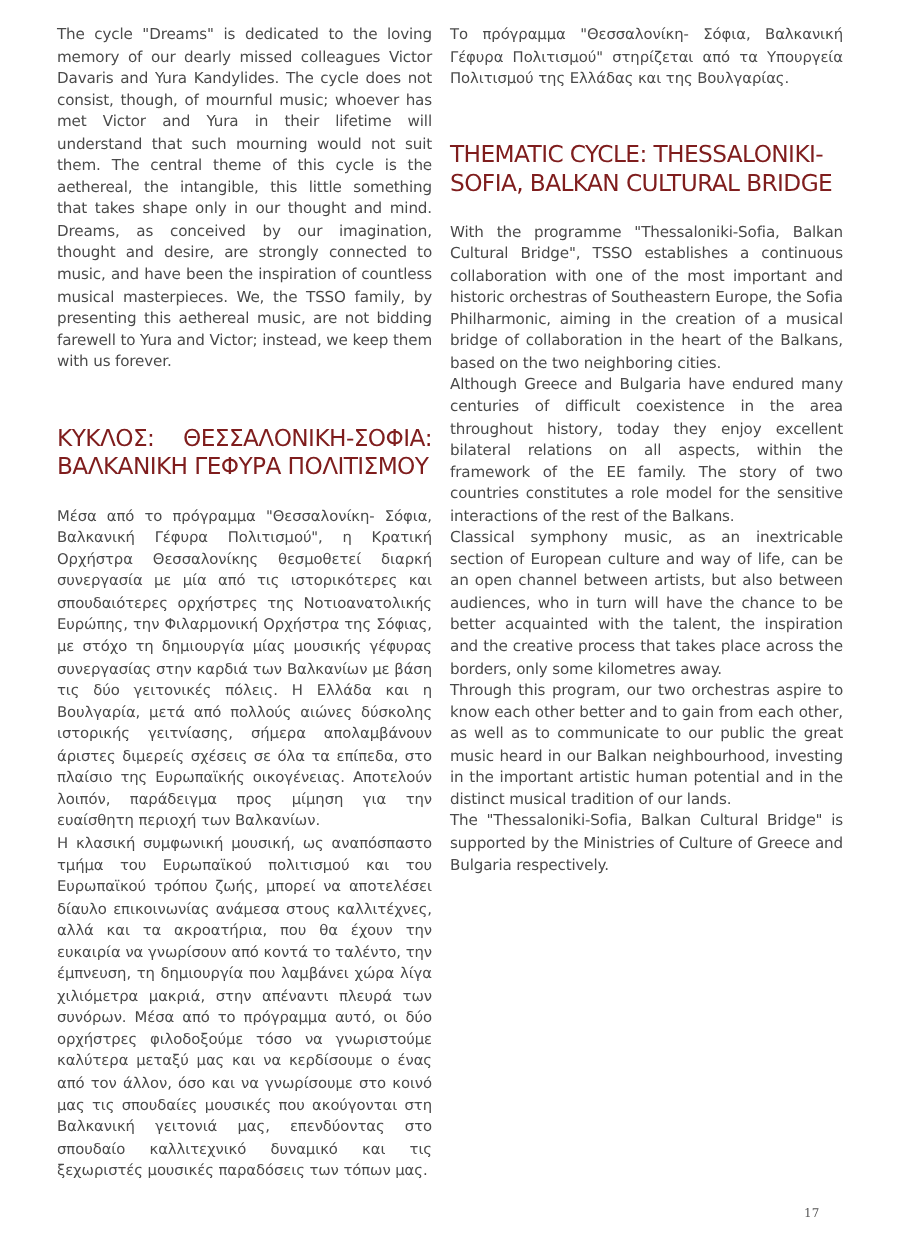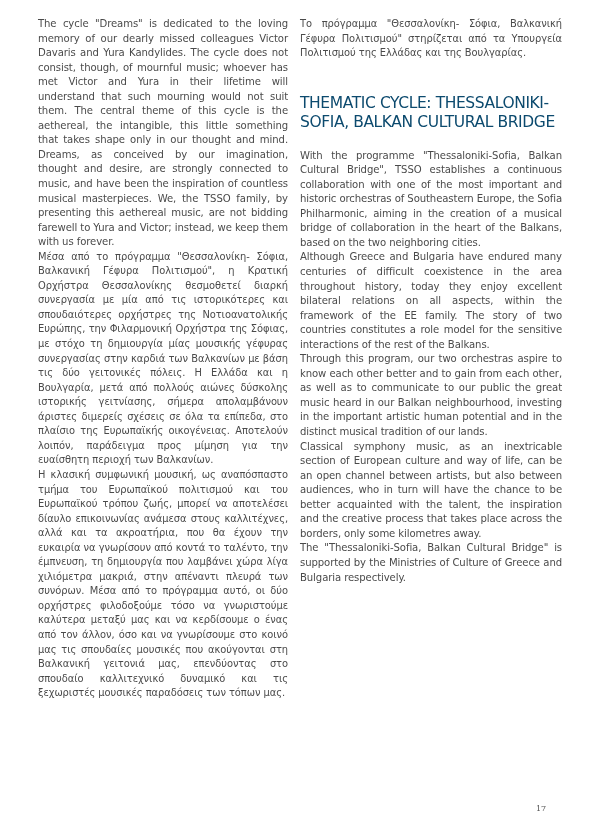--- a/index.html
+++ b/index.html
@@ -11,21 +11,21 @@
     font-size: 10.1px;
     line-height: 14.55px;
     text-align: justify;
     letter-spacing: -0.1px;
   }
   .col-left { left: 38px; top: 17px; width: 250px; }
   .col-right { left: 300px; top: 17px; width: 262px; }
   .col p { margin: 0; }
   .heading {
     font-family: "DejaVu Sans", sans-serif;
-    color: #0c4a6e;
+    color: #7f1d1d;
     font-size: 15.5px;
     line-height: 19px;
     font-weight: normal;
     margin: 0;
     letter-spacing: -0.4px;
   }
   .heading-gr { margin-top: 33px; margin-bottom: 17px; text-align: justify; }
   .heading-gr span { display: block; }
   .heading-gr .h-line1 { text-align-last: justify; }
   .heading-en { margin-top: 33px; margin-bottom: 17px; }
@@ -38,30 +38,34 @@
     font-family: "DejaVu Serif", serif;
     font-size: 8px;
     color: #555;
   }
 </style>
 </head>
 <body>
 
 <div class="col col-left">
   <p>The cycle "Dreams" is dedicated to the loving memory of our dearly missed colleagues Victor Davaris and Yura Kandylides. The cycle does not consist, though, of mournful music; whoever has met Victor and Yura in their lifetime will understand that such mourning would not suit them. The central theme of this cycle is the aethereal, the intangible, this little something that takes shape only in our thought and mind. Dreams, as conceived by our imagination, thought and desire, are strongly connected to music, and have been the inspiration of countless musical masterpieces. We, the TSSO family, by presenting this aethereal music, are not bidding farewell to Yura and Victor; instead, we keep them with us forever.</p>
+  <h2 class="heading heading-gr">
+    <span class="h-line1">ΚΥΚΛΟΣ: ΘΕΣΣΑΛΟΝΙΚΗ-ΣΟΦΙΑ:</span>
+    <span>ΒΑΛΚΑΝΙΚΗ ΓΕΦΥΡΑ ΠΟΛΙΤΙΣΜΟΥ</span>
+  </h2>
   <p class="greek">Μέσα από το πρόγραμμα "Θεσσαλονίκη- Σόφια, Βαλκανική Γέφυρα Πολιτισμού", η Κρατική Ορχήστρα Θεσσαλονίκης θεσμοθετεί διαρκή συνεργασία με μία από τις ιστορικότερες και σπουδαιότερες ορχήστρες της Νοτιοανατολικής Ευρώπης, την Φιλαρμονική Ορχήστρα της Σόφιας, με στόχο τη δημιουργία μίας μουσικής γέφυρας συνεργασίας στην καρδιά των Βαλκανίων με βάση τις δύο γειτονικές πόλεις. Η Ελλάδα και η Βουλγαρία, μετά από πολλούς αιώνες δύσκολης ιστορικής γειτνίασης, σήμερα απολαμβάνουν άριστες διμερείς σχέσεις σε όλα τα επίπεδα, στο πλαίσιο της Ευρωπαϊκής οικογένειας. Αποτελούν λοιπόν, παράδειγμα προς μίμηση για την ευαίσθητη περιοχή των Βαλκανίων.</p>
   <p class="greek">Η κλασική συμφωνική μουσική, ως αναπόσπαστο τμήμα του Ευρωπαϊκού πολιτισμού και του Ευρωπαϊκού τρόπου ζωής, μπορεί να αποτελέσει δίαυλο επικοινωνίας ανάμεσα στους καλλιτέχνες, αλλά και τα ακροατήρια, που θα έχουν την ευκαιρία να γνωρίσουν από κοντά το ταλέντο, την έμπνευση, τη δημιουργία που λαμβάνει χώρα λίγα χιλιόμετρα μακριά, στην απέναντι πλευρά των συνόρων. Μέσα από το πρόγραμμα αυτό, οι δύο ορχήστρες φιλοδοξούμε τόσο να γνωριστούμε καλύτερα μεταξύ μας και να κερδίσουμε ο ένας από τον άλλον, όσο και να γνωρίσουμε στο κοινό μας τις σπουδαίες μουσικές που ακούγονται στη Βαλκανική γειτονιά μας, επενδύοντας στο σπουδαίο καλλιτεχνικό δυναμικό και τις ξεχωριστές μουσικές παραδόσεις των τόπων μας.</p>
 </div>
 
 <div class="col col-right">
   <p class="greek">Το πρόγραμμα "Θεσσαλονίκη- Σόφια, Βαλκανική Γέφυρα Πολιτισμού" στηρίζεται από τα Υπουργεία Πολιτισμού της Ελλάδας και της Βουλγαρίας.</p>
   <h2 class="heading heading-en">
     <span>THEMATIC CYCLE: THESSALONIKI-</span>
     <span>SOFIA, BALKAN CULTURAL BRIDGE</span>
   </h2>
   <p>With the programme "Thessaloniki-Sofia, Balkan Cultural Bridge", TSSO establishes a continuous collaboration with one of the most important and historic orchestras of Southeastern Europe, the Sofia Philharmonic, aiming in the creation of a musical bridge of collaboration in the heart of the Balkans, based on the  two neighboring cities.</p>
   <p>Although Greece and Bulgaria have endured many centuries of difficult coexistence in the area throughout history, today they enjoy excellent bilateral relations on all aspects, within the framework of the EE family. The story of two countries constitutes a role model for the sensitive interactions of the rest of the Balkans.</p>
+  <p>Classical symphony music, as an inextricable section of European culture and way of life, can be an open channel between artists, but also between audiences, who in turn will have the chance to be better acquainted with the talent, the inspiration and the creative process that takes place across the borders, only some kilometres away.</p>
   <p>Through this program, our two orchestras aspire to know each other better and to gain from each other, as well as to communicate to our public the great music heard in our Balkan neighbourhood, investing in the important artistic human potential and in the distinct musical tradition of our lands.</p>
-  <p>Classical symphony music, as an inextricable section of European culture and way of life, can be an open channel between artists, but also between audiences, who in turn will have the chance to be better acquainted with the talent, the inspiration and the creative process that takes place across the borders, only some kilometres away.</p>
   <p>The "Thessaloniki-Sofia, Balkan Cultural Bridge" is supported by  the Ministries of Culture of Greece and Bulgaria respectively.</p>
 </div>
 
 <div class="page-number">17</div>
 
 </body></html>

